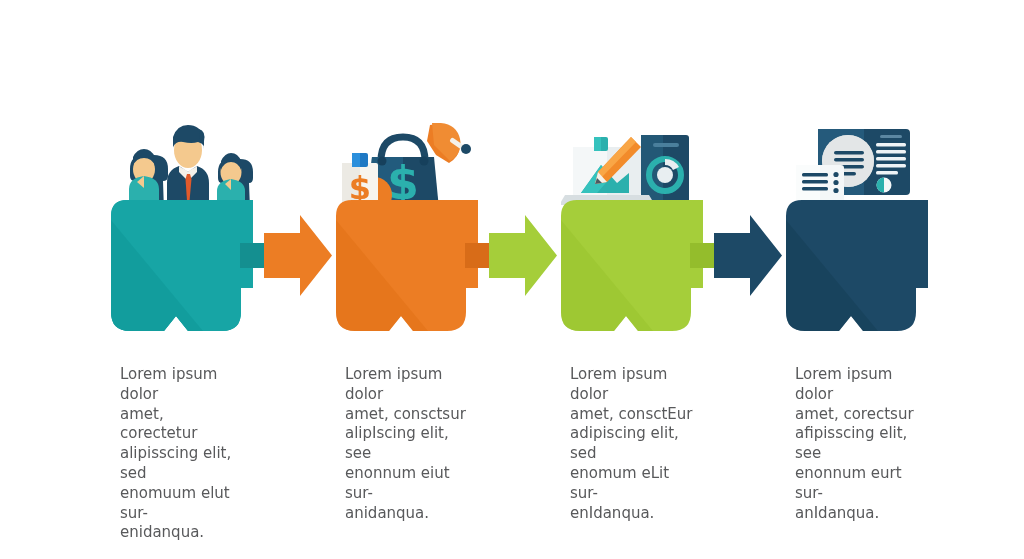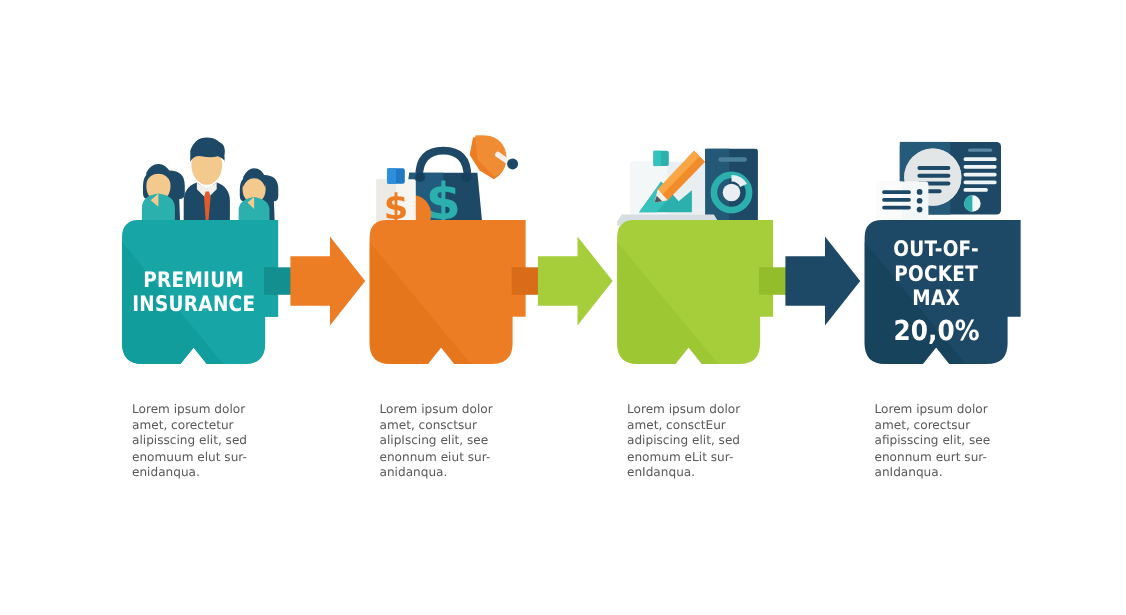--- a/index.html
+++ b/index.html
@@ -76,21 +76,21 @@
     margin-top: 12px;
     transform: scaleX(0.9);
   }
   .panel-text.two-line .panel-value { margin-top: 6px; }
   .caption {
     position: absolute;
     top: 250px;
     left: 17px;
     width: 125px;
     font-family: "DejaVu Sans", sans-serif;
-    font-size: 11px;
+    font-size: 15px;
     line-height: 1.32;
     color: #58595b;
     white-space: pre-line;
   }
   .arrow-holder {
     position: absolute;
     top: 115px;
     width: 120px;
     height: 230px;
     pointer-events: none;
@@ -128,25 +128,20 @@
         <path d="M76 57 l3 0 l1.5 5 l-2 22 l-2.5 0 l-1.5 -22 z" fill="#e05a2b"></path>
       </svg>
     </div>
     <div class="panel-wrap">
       <svg class="panel-svg" width="150" height="136" viewBox="0 0 150 136">
         <path d="M12 0 L150 0 L150 88 L138 88 L138 112 Q138 131 119 131 L85 131 L73 116 L61 131 L27 131 Q8 131 8 112 L8 16 Q8 0 24 0 Z" fill="#17a5a5"></path>
         <path d="M0 0 L150 0 L150 88 L138 88 L138 112 Q138 131 119 131 L85 131 L73 116 L61 131 L27 131 Q8 131 8 112 L8 16 Q8 0 24 0 Z" fill="#17a5a5"></path>
         <path d="M8 20 L8 112 Q8 131 27 131 L61 131 L73 116 L85 131 L100 131 Z" fill="#0f9797" opacity="0.55"></path>
         <path d="M8 16 Q8 0 24 0 L142 0 L142 88 L138 88 L138 112 Q138 131 119 131 L85 131 L73 116 L61 131 L27 131 Q8 131 8 112 Z" fill="#17a5a5" opacity="0"></path>
       </svg>
-      <div class="panel-text two-line">
-        <div class="panel-title">PREMIUM
-INSURANCE</div>
-
-      </div>
     </div>
     <div class="caption">Lorem ipsum dolor
 amet, corectetur
 alipisscing elit, sed
 enomuum elut sur-
 enidanqua.</div>
   </div>
 
   <div class="arrow-holder" style="left:240px;">
     <svg width="120" height="230" viewBox="0 0 120 230">
@@ -287,25 +282,20 @@
           <circle cx="40" cy="55.5" r="2.6"></circle>
           <circle cx="40" cy="63.5" r="2.6"></circle>
         </g>
       </svg>
     </div>
     <div class="panel-wrap">
       <svg class="panel-svg" width="150" height="136" viewBox="0 0 150 136">
         <path d="M0 0 L150 0 L150 88 L138 88 L138 112 Q138 131 119 131 L85 131 L73 116 L61 131 L27 131 Q8 131 8 112 L8 16 Q8 0 24 0 Z" fill="#1d4966"></path>
         <path d="M8 20 L8 112 Q8 131 27 131 L61 131 L73 116 L85 131 L100 131 Z" fill="#153b53" opacity="0.45"></path>
       </svg>
-      <div class="panel-text two-line">
-        <div class="panel-title">OUT-OF-POCKET
-MAX</div>
-        <div class="panel-value">20,0%</div>
-      </div>
     </div>
     <div class="caption">Lorem ipsum dolor
 amet, corectsur
 afipisscing elit, see
 enonnum eurt sur-
 anIdanqua.</div>
   </div>
 
 </div>
 

